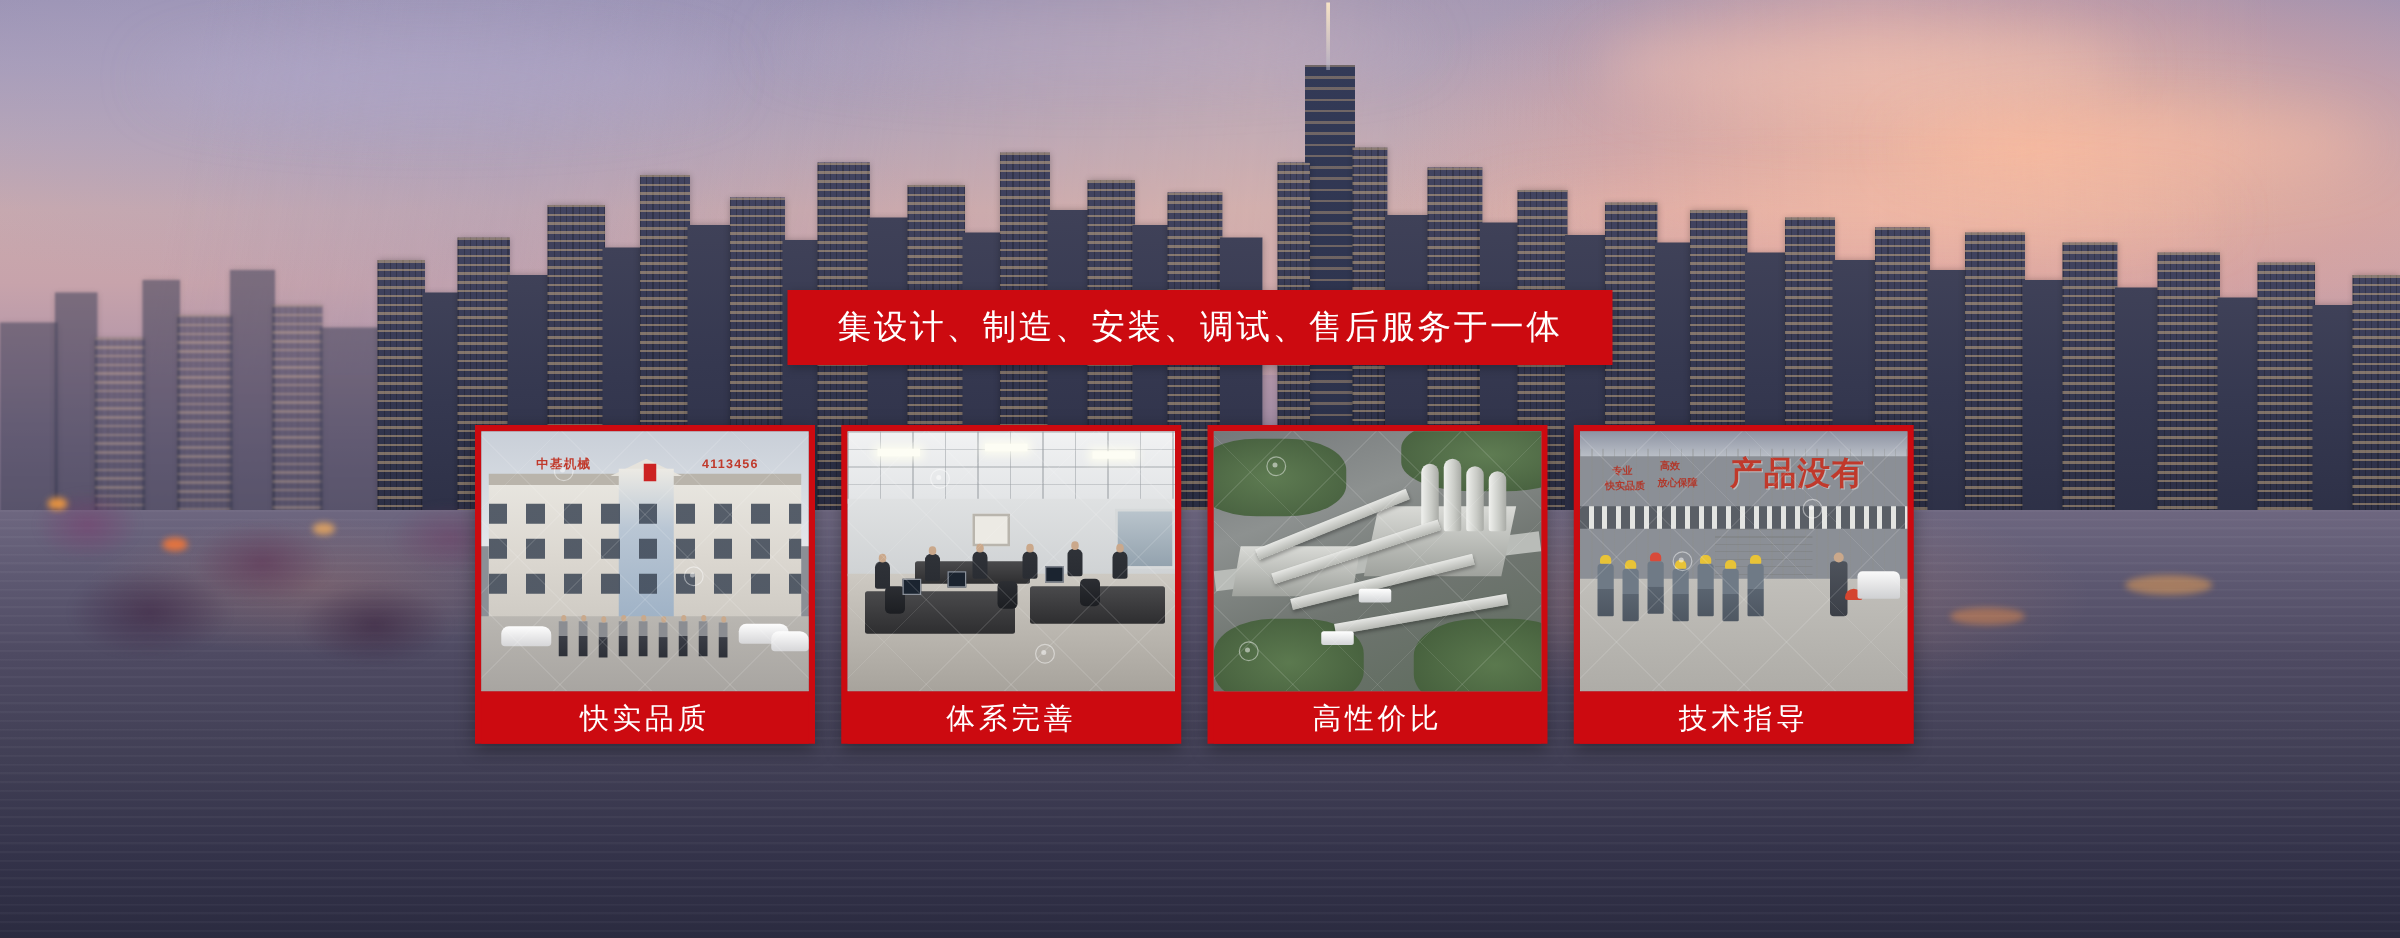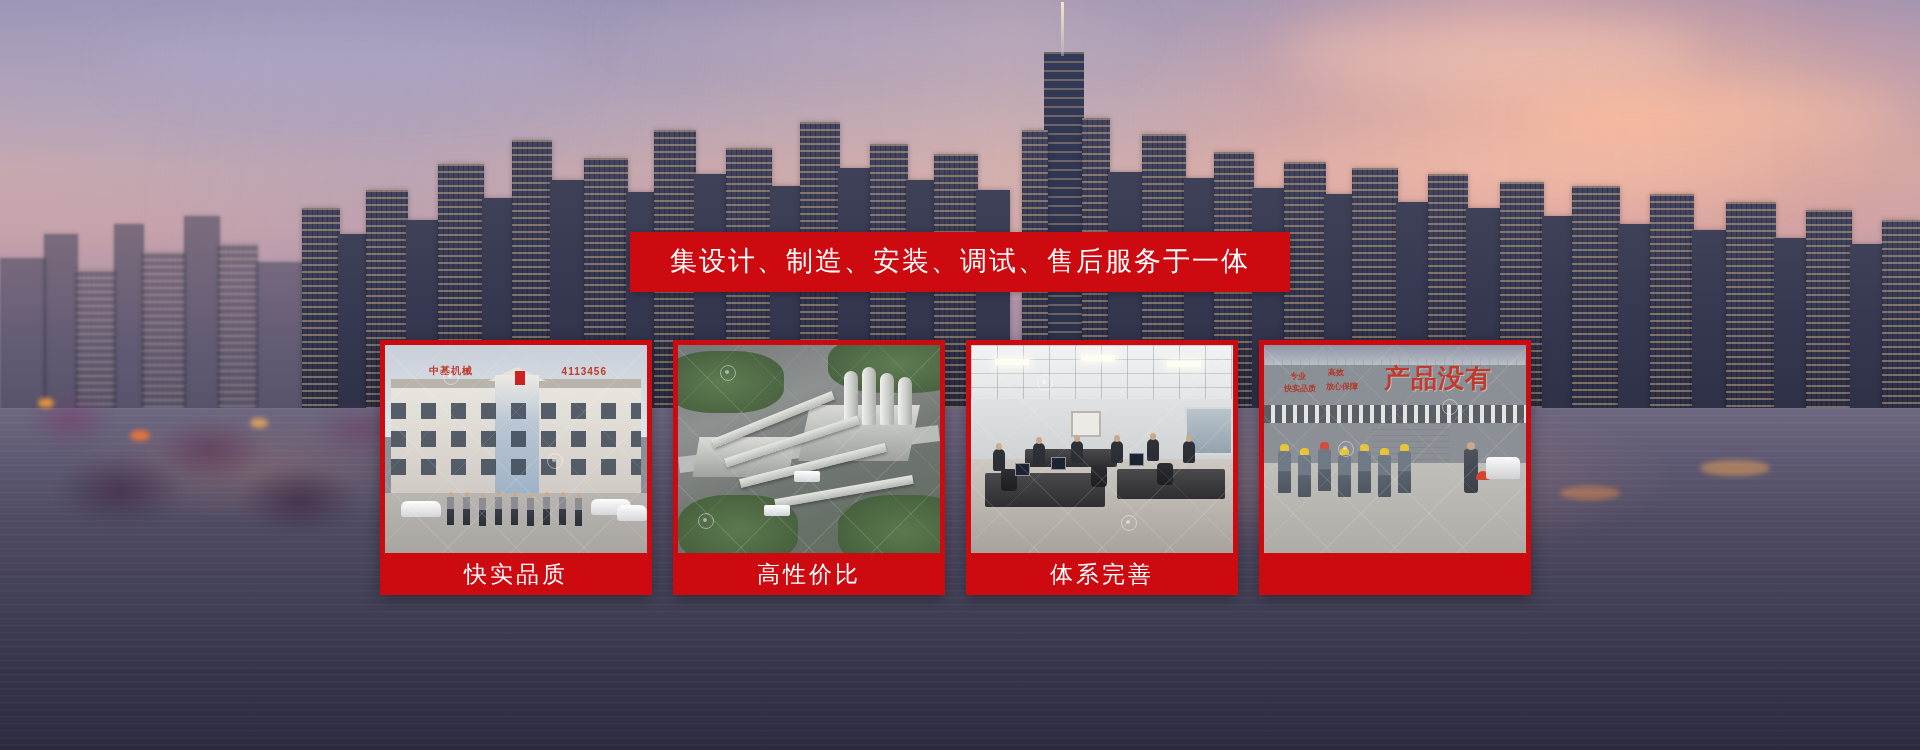--- a/index.html
+++ b/index.html
@@ -443,47 +443,20 @@
         <div class="p1-person" style="left:190px; top:153px;"></div>
         <div class="wm"></div>
         <div class="wm-dot" style="left:58px; top:24px;"></div>
         <div class="wm-dot" style="left:162px; top:108px;"></div>
       </div>
       <div class="card-label">快实品质</div>
     </div>
 
     <div class="card">
       <div class="card-photo">
-        <div class="p2-base"></div>
-        <div class="p2-green" style="left:-14px; top:6px;  width:120px; height:62px;"></div>
-        <div class="p2-green" style="left:150px; top:-10px; width:140px; height:58px;"></div>
-        <div class="p2-green" style="left:0px;   top:150px; width:120px; height:70px;"></div>
-        <div class="p2-green" style="left:160px; top:150px; width:130px; height:74px;"></div>
-        <div class="p2-road" style="left:0px; top:96px; width:262px; height:16px; transform:rotate(-7deg);"></div>
-        <div class="p2-roof" style="left:126px; top:60px; width:110px; height:56px; transform:skewX(-12deg);"></div>
-        <div class="p2-roof" style="left:18px;  top:92px; width:96px;  height:40px; transform:skewX(-10deg);"></div>
-        <div class="p2-silo" style="left:166px; top:26px; height:54px;"></div>
-        <div class="p2-silo" style="left:184px; top:22px; height:58px;"></div>
-        <div class="p2-silo" style="left:202px; top:28px; height:52px;"></div>
-        <div class="p2-silo" style="left:220px; top:32px; height:48px;"></div>
-        <div class="p2-belt" style="left:30px;  top:70px;  width:130px; transform:rotate(-22deg);"></div>
-        <div class="p2-belt" style="left:44px;  top:92px;  width:140px; transform:rotate(-18deg);"></div>
-        <div class="p2-belt" style="left:60px;  top:116px; width:150px; transform:rotate(-14deg);"></div>
-        <div class="p2-belt" style="left:96px;  top:142px; width:140px; transform:rotate(-10deg);"></div>
-        <div class="p2-truck" style="left:116px; top:126px;"></div>
-        <div class="p2-truck" style="left:86px;  top:160px;"></div>
-        <div class="wm"></div>
-        <div class="wm-dot" style="left:42px; top:20px;"></div>
-        <div class="wm-dot" style="left:20px; top:168px;"></div>
-      </div>
-      <div class="card-label">高性价比</div>
-    </div>
-
-    <div class="card">
-      <div class="card-photo">
         <div class="p3-ceiling"></div>
         <div class="p3-ceilgrid"></div>
         <div class="p3-light" style="left:24px;  top:14px;"></div>
         <div class="p3-light" style="left:110px; top:10px;"></div>
         <div class="p3-light" style="left:196px; top:16px;"></div>
         <div class="p3-wall"></div>
         <div class="p3-window" style="left:214px;"></div>
         <div class="p3-frame"></div>
         <div class="p3-floor"></div>
         <div class="p3-desk" style="left:14px;  top:128px; width:120px; height:34px;"></div>
@@ -503,20 +476,47 @@
         <div class="p3-monitor" style="left:44px;  top:118px;"></div>
         <div class="wm"></div>
         <div class="wm-dot" style="left:66px; top:30px;"></div>
         <div class="wm-dot" style="left:150px; top:170px;"></div>
       </div>
       <div class="card-label">体系完善</div>
     </div>
 
     <div class="card">
       <div class="card-photo">
+        <div class="p2-base"></div>
+        <div class="p2-green" style="left:-14px; top:6px;  width:120px; height:62px;"></div>
+        <div class="p2-green" style="left:150px; top:-10px; width:140px; height:58px;"></div>
+        <div class="p2-green" style="left:0px;   top:150px; width:120px; height:70px;"></div>
+        <div class="p2-green" style="left:160px; top:150px; width:130px; height:74px;"></div>
+        <div class="p2-road" style="left:0px; top:96px; width:262px; height:16px; transform:rotate(-7deg);"></div>
+        <div class="p2-roof" style="left:126px; top:60px; width:110px; height:56px; transform:skewX(-12deg);"></div>
+        <div class="p2-roof" style="left:18px;  top:92px; width:96px;  height:40px; transform:skewX(-10deg);"></div>
+        <div class="p2-silo" style="left:166px; top:26px; height:54px;"></div>
+        <div class="p2-silo" style="left:184px; top:22px; height:58px;"></div>
+        <div class="p2-silo" style="left:202px; top:28px; height:52px;"></div>
+        <div class="p2-silo" style="left:220px; top:32px; height:48px;"></div>
+        <div class="p2-belt" style="left:30px;  top:70px;  width:130px; transform:rotate(-22deg);"></div>
+        <div class="p2-belt" style="left:44px;  top:92px;  width:140px; transform:rotate(-18deg);"></div>
+        <div class="p2-belt" style="left:60px;  top:116px; width:150px; transform:rotate(-14deg);"></div>
+        <div class="p2-belt" style="left:96px;  top:142px; width:140px; transform:rotate(-10deg);"></div>
+        <div class="p2-truck" style="left:116px; top:126px;"></div>
+        <div class="p2-truck" style="left:86px;  top:160px;"></div>
+        <div class="wm"></div>
+        <div class="wm-dot" style="left:42px; top:20px;"></div>
+        <div class="wm-dot" style="left:20px; top:168px;"></div>
+      </div>
+      <div class="card-label">高性价比</div>
+    </div>
+
+    <div class="card">
+      <div class="card-photo">
         <div class="p4-sky"></div>
         <div class="p4-wall"></div>
         <div class="p4-bigtext">产品没有</div>
         <div class="p4-smalltext" style="left:26px; top:26px;">专业</div>
         <div class="p4-smalltext" style="left:64px; top:22px;">高效</div>
         <div class="p4-smalltext" style="left:20px; top:38px;">快实品质</div>
         <div class="p4-smalltext" style="left:62px; top:36px;">放心保障</div>
         <div class="p4-stripe"></div>
         <div class="p4-door"></div>
         <div class="p4-ground"></div>
@@ -527,16 +527,17 @@
         <div class="p4-worker" style="left:94px;  top:106px;"></div>
         <div class="p4-worker" style="left:114px; top:110px;"></div>
         <div class="p4-worker" style="left:134px; top:106px;"></div>
         <div class="p4-mgr" style="left:200px; top:104px;"></div>
         <div class="p4-helmet" style="left:212px; top:126px;"></div>
         <div class="p4-van"></div>
         <div class="wm"></div>
         <div class="wm-dot" style="left:74px; top:96px;"></div>
         <div class="wm-dot" style="left:178px; top:54px;"></div>
       </div>
+      <div class="card-label">技术指导</div>
     </div>
 
   </div>
 </div>
 
 </body></html>

